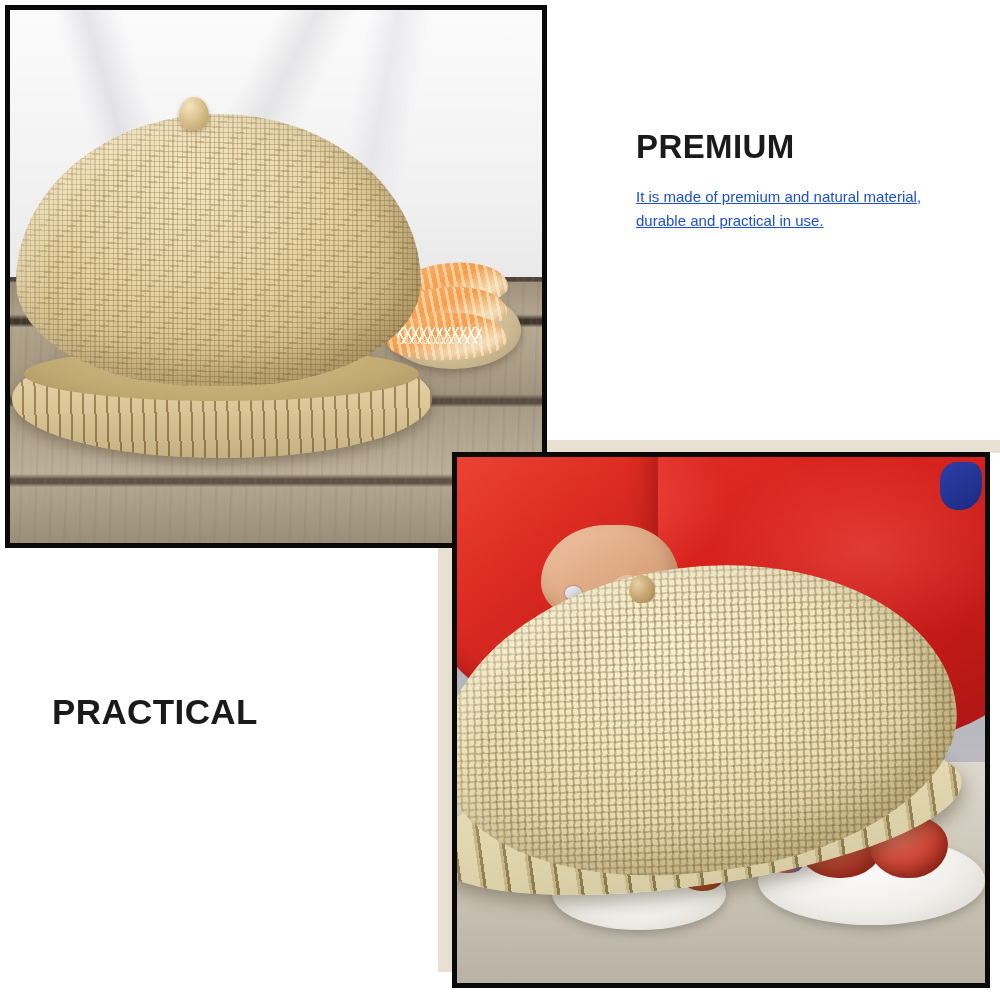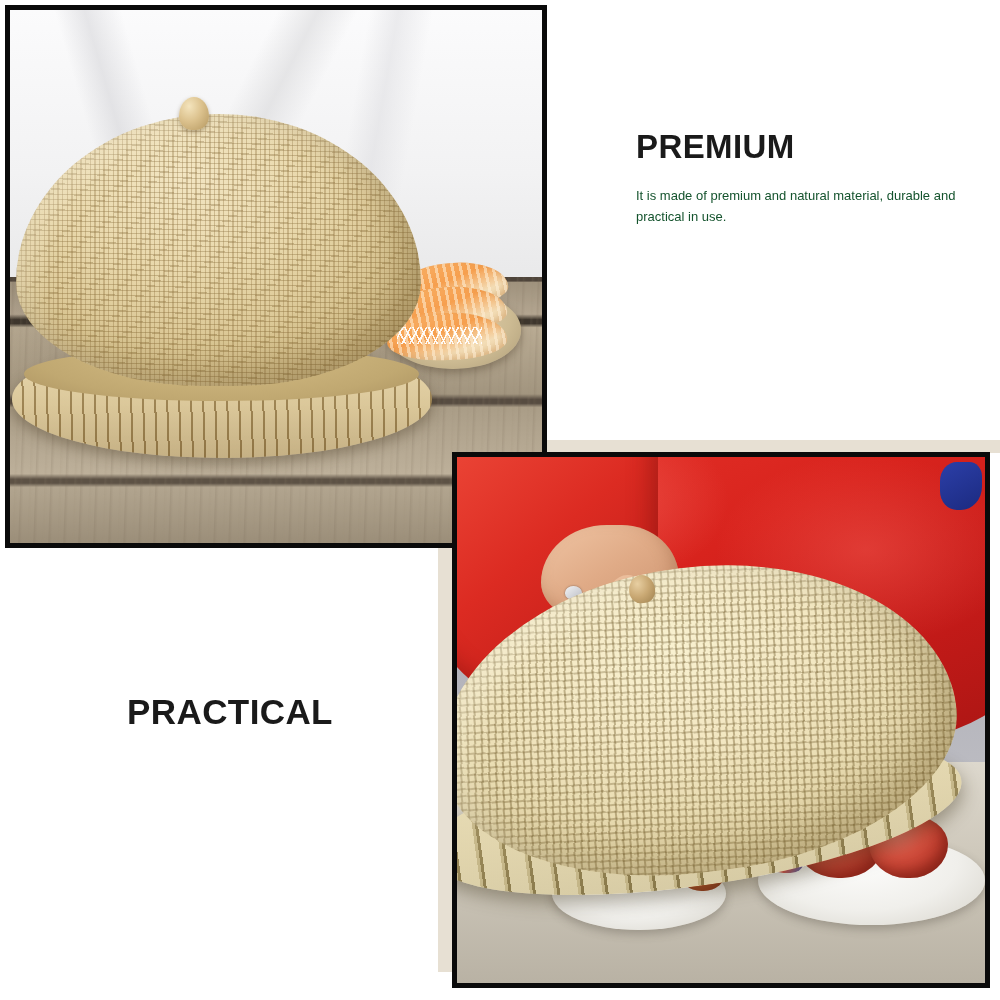--- a/index.html
+++ b/index.html
@@ -273,37 +273,38 @@
   }
   .p2-fruit.f-a { left: 73%; top: 60.5%; width: 14%; height: 11%; }
   .p2-fruit.f-b { left: 64%; top: 66.5%; width: 17%; height: 13.5%; }
   .p2-fruit.f-c { left: 78%; top: 68%;   width: 15%; height: 12%; }
   .p2-fruit.f-small { left: 42%; top: 75.5%; width: 9%; height: 7%;
     background: radial-gradient(ellipse at 35% 28%, #e98b52, #c75f2c 60%, #9e4720 100%); }
 
   
   .text-block { position: absolute; }
   #text-premium  { left: 636px; top: 130px; width: 336px; }
-  #text-practical{ left: 58px;  top: 694px; width: 344px; text-align: center; }
+  #text-practical{ left: 52px;  top: 694px; width: 344px; }
 
   .feature-heading {
     font-size: 33px;
     font-weight: 700;
     letter-spacing: 0.4px;
     color: #1a1a1a;
     line-height: 1.05;
   }
   #text-practical .feature-heading { font-size: 35px; }
 
   .feature-body {
     margin-top: 20px;
-    font-size: 13px;
+    font-size: 15px;
     line-height: 1.62;
-    color: #14532d;
+    color: #1d4ed8;
     font-weight: 400;
+    text-decoration: underline;
   }
   #text-practical .feature-body { margin-top: 12px; }
 </style>
 </head>
 <body>
 
 <div id="page">
 
   <div class="band-horizontal"></div>
   <div class="band-vertical"></div>

